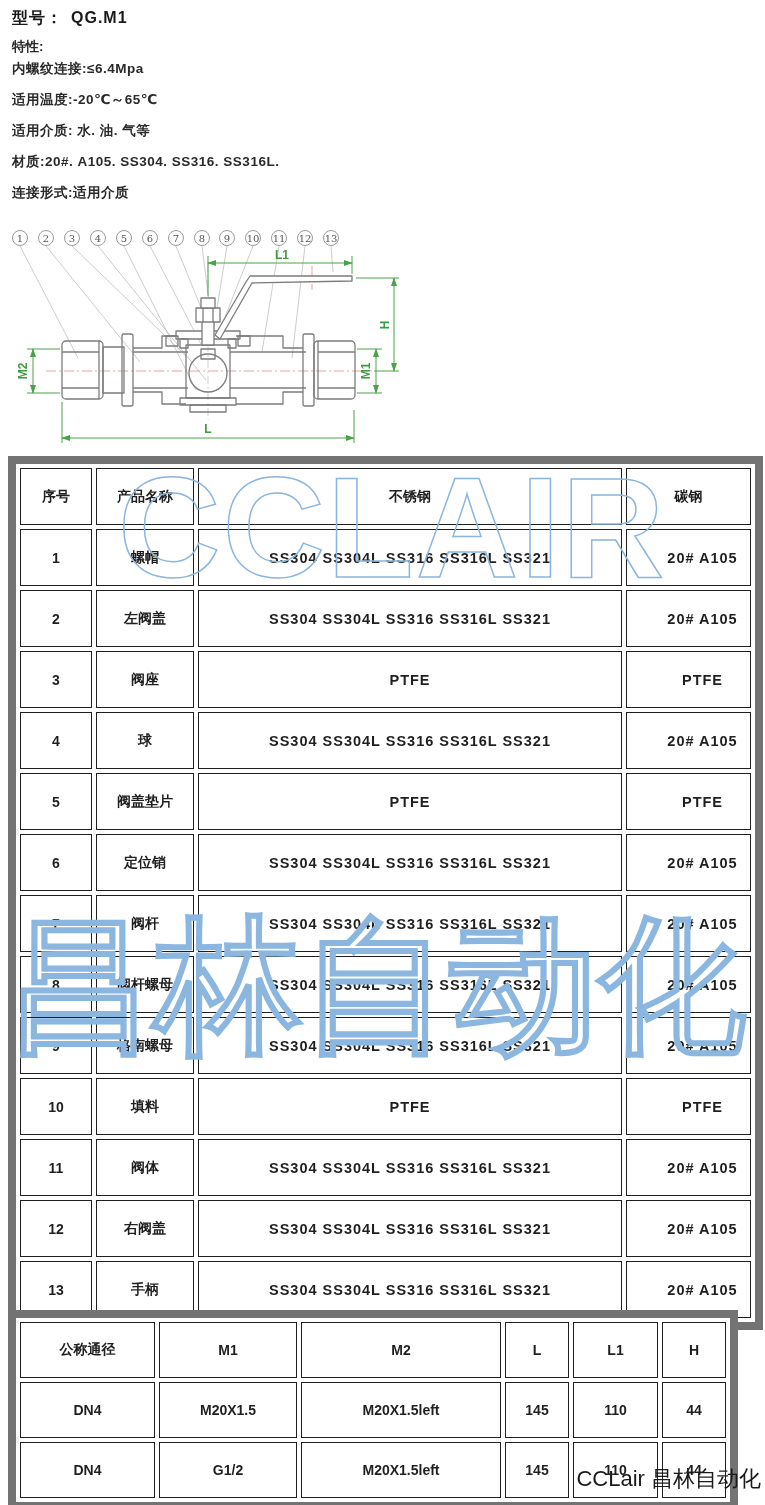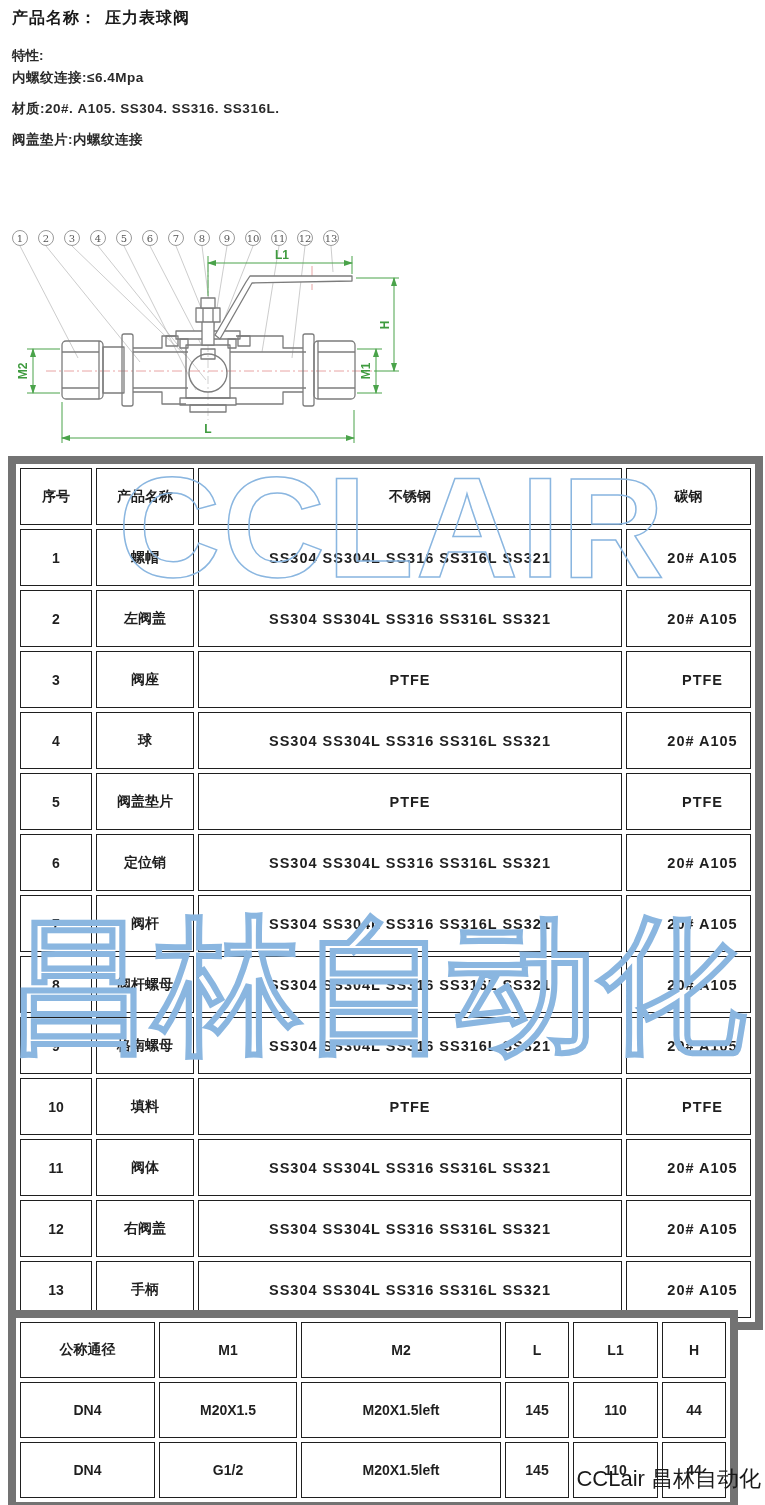--- a/index.html
+++ b/index.html
@@ -48,27 +48,29 @@
   .wm-cclair{left:118px;top:446px;font-size:142px;letter-spacing:2px;
              font-family:"Liberation Sans","DejaVu Sans",sans-serif;}
   .wm-mid{left:6px;top:888px;font-size:148px;letter-spacing:0px;}
   .footer-mark{position:absolute;right:4px;top:1464px;font-size:22px;color:#1a1a1a;
                z-index:6;letter-spacing:0px;}
 </style>
 </head>
 <body>
 
 <div class="header-block">
-  <div class="product-line">
-    <span>产品名称：</span><span class="val">压力表球阀</span>
+  <div class="model-line">
+    <span>型号：</span><span class="val">QG.M1</span>
   </div>
   <div class="feat-title">特性:</div>
   <div class="feat-line">内螺纹连接:≤6.4Mpa</div>
+  <div class="feat-line">适用温度:-20℃～65℃</div>
+  <div class="feat-line">适用介质: 水. 油. 气等</div>
   <div class="feat-line">材质:20#. A105. SS304. SS316. SS316L.</div>
-  <div class="feat-line">阀盖垫片:内螺纹连接</div>
+  <div class="feat-line">连接形式:适用介质</div>
 </div>
 
 <div class="diagram">
 <svg width="420" height="235" viewBox="0 0 420 235" xmlns="http://www.w3.org/2000/svg">
   <defs>
     <marker id="arrG" markerWidth="10" markerHeight="8" refX="8" refY="3" orient="auto" markerUnits="userSpaceOnUse">
       <path d="M0,0 L9,3 L0,6 Z" fill="#4aa34a"></path>
     </marker>
     <marker id="arrGs" markerWidth="10" markerHeight="8" refX="1" refY="3" orient="auto" markerUnits="userSpaceOnUse">
       <path d="M9,0 L0,3 L9,6 Z" fill="#4aa34a"></path>

